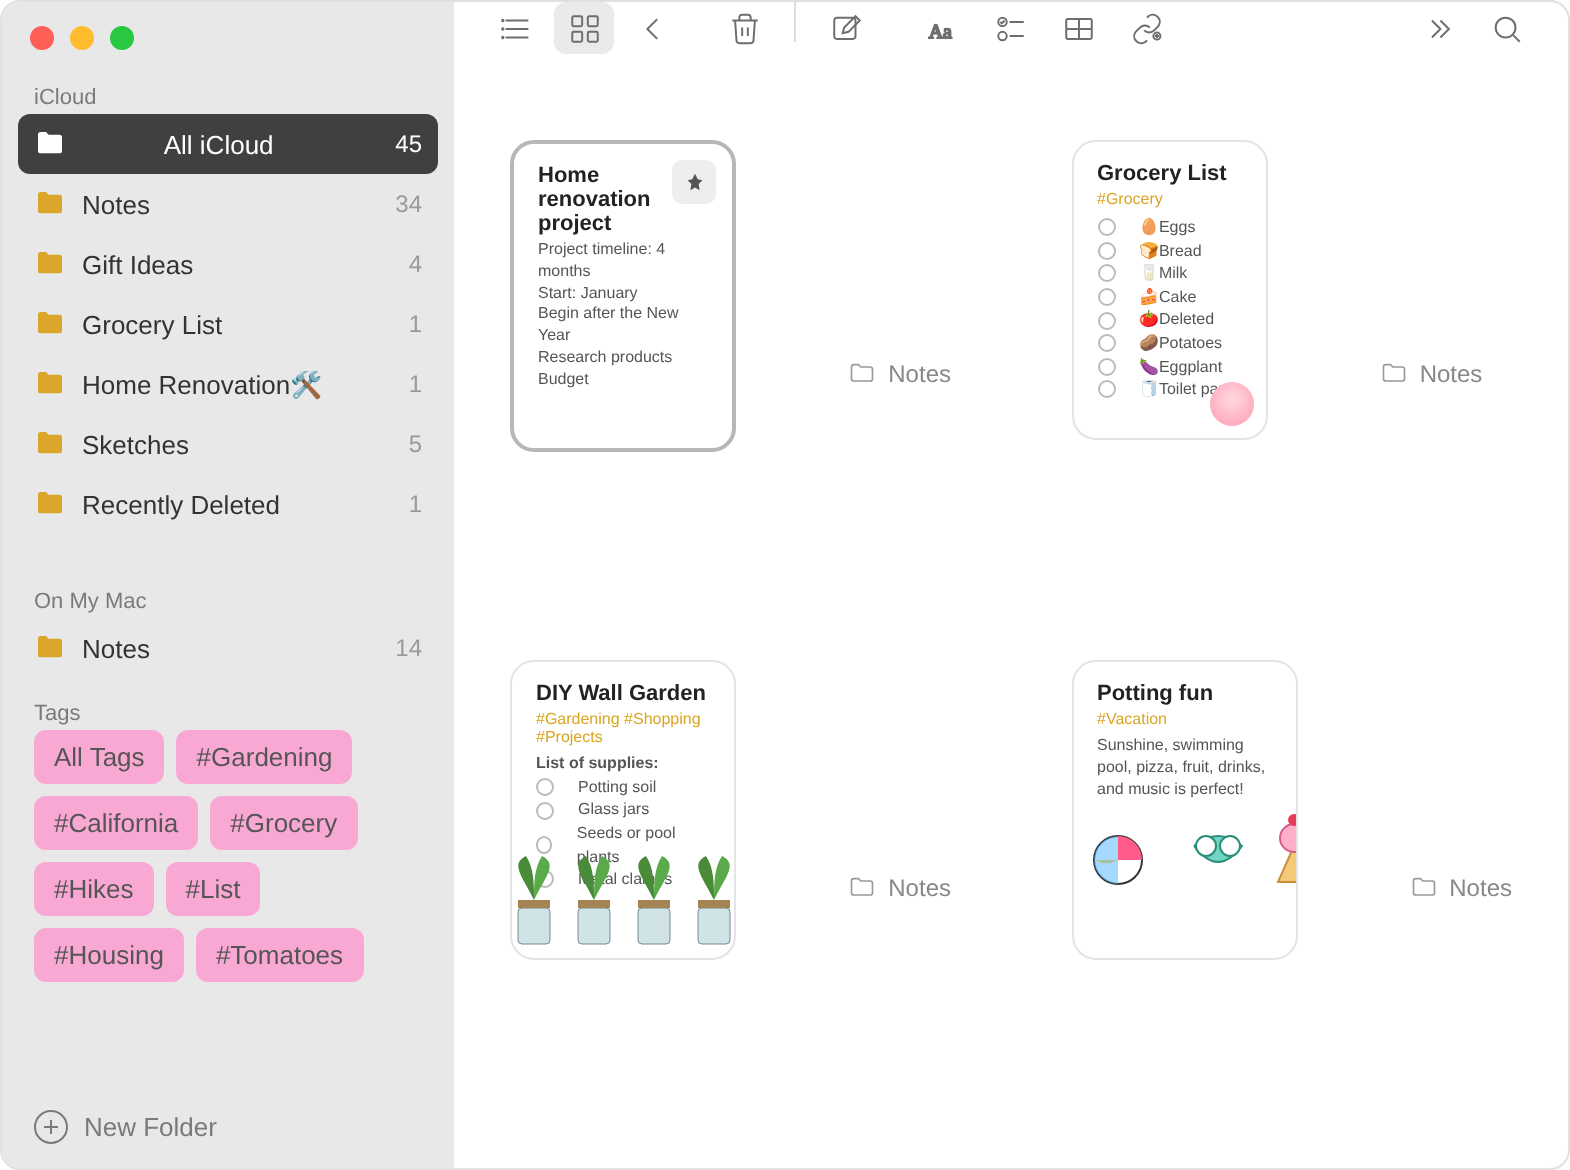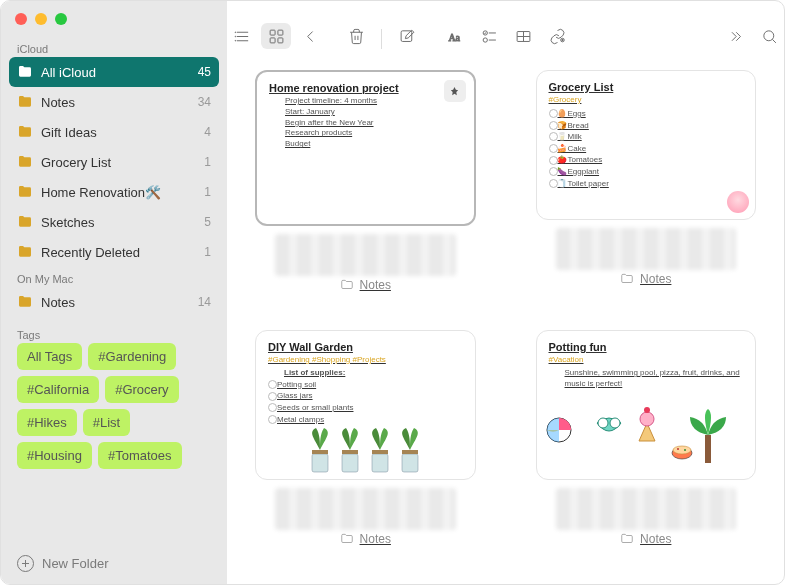--- a/index.html
+++ b/index.html
@@ -6,49 +6,49 @@
   .window{width:785px;height:585px;display:flex;border:1px solid #e0e0e0;border-radius:10px;overflow:hidden;box-sizing:border-box;background:#fff;}
   .sidebar{width:226px;background:#e8e8e8;display:flex;flex-direction:column;box-sizing:border-box;}
   .titlebar{height:36px;display:flex;align-items:center;padding-left:14px;gap:8px;}
   .traffic{width:12px;height:12px;border-radius:50%;}
   .red{background:#ff5f57;}
   .yellow{background:#febc2e;}
   .green{background:#28c840;}
   .section-label{font-size:11px;color:#7a7a7a;padding:6px 16px 2px 16px;font-weight:500;}
   .folder-list{padding:0 8px;}
   .folder{display:flex;align-items:center;height:30px;border-radius:6px;padding:0 8px;font-size:13px;color:#333;cursor:default;}
-  .folder.selected{background:#0f766e;color:#fff;}
+  .folder.selected{background:#404040;color:#fff;text-align:center;}
   .folder .ficon{width:16px;height:16px;margin-right:8px;display:inline-block;}
   .folder .ficon svg{width:16px;height:16px;}
   .folder .label{flex:1;}
   .folder .count{font-size:12px;color:#9a9a9a;margin-left:20px;}
   .folder.selected .count{color:#fff;}
   .tags-area{padding:0 16px 8px 16px;display:flex;flex-wrap:wrap;gap:6px;}
-  .tag-pill{background:#bef264;border-radius:6px;padding:6px 10px;font-size:13px;color:#555;}
+  .tag-pill{background:#f9a8d4;border-radius:6px;padding:6px 10px;font-size:13px;color:#555;}
   .footer{margin-top:auto;display:flex;align-items:center;gap:8px;padding:12px 16px;color:#7a7a7a;font-size:13px;}
   .plus-circle{width:15px;height:15px;border:1.5px solid #7a7a7a;border-radius:50%;position:relative;}
   .plus-circle::before,.plus-circle::after{content:"";position:absolute;background:#7a7a7a;}
   .plus-circle::before{width:7px;height:1.5px;top:6.7px;left:4px;}
   .plus-circle::after{width:1.5px;height:7px;top:4px;left:6.7px;}
   .main{flex:1;display:flex;flex-direction:column;}
-  .toolbar{height:48px;display:flex;align-items:flex-end;padding:0 0;gap:4px;border-bottom:1px solid transparent;}
+  .toolbar{height:48px;display:flex;align-items:flex-start;padding:0 16px;gap:4px;border-bottom:1px solid transparent;}
   .tbtn{width:30px;height:26px;display:flex;align-items:center;justify-content:center;border-radius:6px;color:#6e6e6e;}
   .tbtn svg{width:17px;height:17px;stroke:#6e6e6e;fill:none;stroke-width:1.4;}
   .tbtn.active{background:#eaeaea;}
   .tsep{width:1px;height:20px;background:#ddd;margin:0 6px;}
   .grid{flex:1;overflow:auto;padding:20px 28px;display:grid;grid-template-columns:1fr 1fr;gap:20px 60px;}
-  .tile{display:flex;flex-direction:column;gap:8px;text-decoration:underline;}
+  .tile{display:flex;flex-direction:row;gap:8px;}
   .card{background:#fff;border:1px solid #e4e4e4;border-radius:12px;height:150px;padding:10px 12px;box-sizing:border-box;position:relative;overflow:hidden;font-size:9px;color:#555;}
   .card.sel{border:2px solid #b7b7b7;height:156px;}
   .card-title{font-size:11px;font-weight:600;color:#222;margin-bottom:2px;}
   .card-sub{font-size:8px;color:#daa520;margin-bottom:4px;}
   .pin{position:absolute;top:8px;right:8px;width:22px;height:22px;background:#eee;border-radius:5px;display:flex;align-items:center;justify-content:center;}
   .pin svg{width:11px;height:11px;fill:#555;}
-  .card .line{font-size:8px;color:#555;line-height:1.35;margin-left:16px;}
-  .check-item{display:flex;align-items:center;gap:0;font-size:8px;color:#555;line-height:1.45;}
+  .card .line{font-size:8px;color:#555;line-height:1.35;}
+  .check-item{display:flex;align-items:center;gap:12px;font-size:8px;color:#555;line-height:1.45;}
   .bullet{width:7px;height:7px;border:1px solid #bbb;border-radius:50%;}
   .meta-blur{height:42px;background:repeating-linear-gradient(90deg,#e9e9e9,#e9e9e9 14px,#f3f3f3 14px,#f3f3f3 22px);border-radius:4px;filter:blur(2px);margin:0 20px;}
   .tile-footer{display:flex;align-items:center;justify-content:center;gap:6px;color:#888;font-size:12px;margin-top:-6px;}
   .tile-footer svg{width:14px;height:14px;fill:none;stroke:#999;stroke-width:1.4;}
   .avatar{position:absolute;bottom:6px;right:6px;width:22px;height:22px;border-radius:50%;background:radial-gradient(circle at 50% 40%,#ffd9e0,#ff9ab3);}
   .spacer{flex:1;}
   .garden-art{position:absolute;bottom:0;left:50%;transform:translateX(-50%);width:130px;height:55px;}
   .fun-art{position:absolute;bottom:4px;left:0;right:0;height:70px;}
 </style>
 </head>
@@ -109,21 +109,21 @@
         </div>
         <div class="folder">
           <span class="ficon"><svg viewBox="0 0 24 24">
               <path fill="#d9a52a" d="M3 5a2 2 0 0 1 2-2h4l2 2h8a2 2 0 0 1 2 2v10a2 2 0 0 1-2 2H5a2 2 0 0 1-2-2V5z"></path>
             </svg></span>
           <span class="label">Recently Deleted</span>
           <span class="count">1</span>
         </div>
       </div>
 
-    <div class="section-label" style="margin-top:0">On My Mac</div>
+    <div class="section-label" style="margin-top:22px">On My Mac</div>
     <div class="folder-list" id="mac-list">
         <div class="folder">
           <span class="ficon"><svg viewBox="0 0 24 24">
               <path fill="#d9a52a" d="M3 5a2 2 0 0 1 2-2h4l2 2h8a2 2 0 0 1 2 2v10a2 2 0 0 1-2 2H5a2 2 0 0 1-2-2V5z"></path>
             </svg></span>
           <span class="label">Notes</span>
           <span class="count">14</span>
         </div>
       </div>
 
@@ -271,21 +271,25 @@
             <div class="check-item">
               <span class="bullet"></span>
               <span>🥛Milk</span>
             </div>
             <div class="check-item">
               <span class="bullet"></span>
               <span>🍰Cake</span>
             </div>
             <div class="check-item">
               <span class="bullet"></span>
-              <span>🍅Tomatoes</span>
+              <span>🍅Deleted</span>
+            </div>
+            <div class="check-item">
+              <span class="bullet"></span>
+              <span>🥔Potatoes</span>
             </div>
             <div class="check-item">
               <span class="bullet"></span>
               <span>🍆Eggplant</span>
             </div>
             <div class="check-item">
               <span class="bullet"></span>
               <span>🧻Toilet paper</span>
             </div>
             <div class="avatar"></div>
@@ -306,21 +310,21 @@
             <div class="check-item">
               <span class="bullet"></span>
               <span>Potting soil</span>
             </div>
             <div class="check-item">
               <span class="bullet"></span>
               <span>Glass jars</span>
             </div>
             <div class="check-item">
               <span class="bullet"></span>
-              <span>Seeds or small plants</span>
+              <span>Seeds or pool plants</span>
             </div>
             <div class="check-item">
               <span class="bullet"></span>
               <span>Metal clamps</span>
             </div>
             <svg class="garden-art" viewBox="0 0 130 55">
               <g>
                 <rect x="12" y="30" width="16" height="18" rx="2" fill="#d0e4e6" stroke="#789" stroke-width="0.5"></rect>
                 <rect x="12" y="26" width="16" height="4" fill="#a58454"></rect>
                 <path d="M20 26 C14 14 8 8 16 4 C20 10 20 18 20 26" fill="#4a8b3a"></path>

